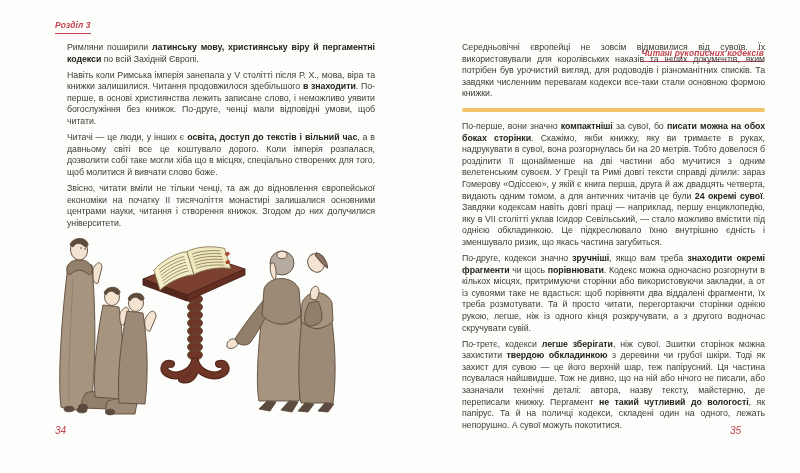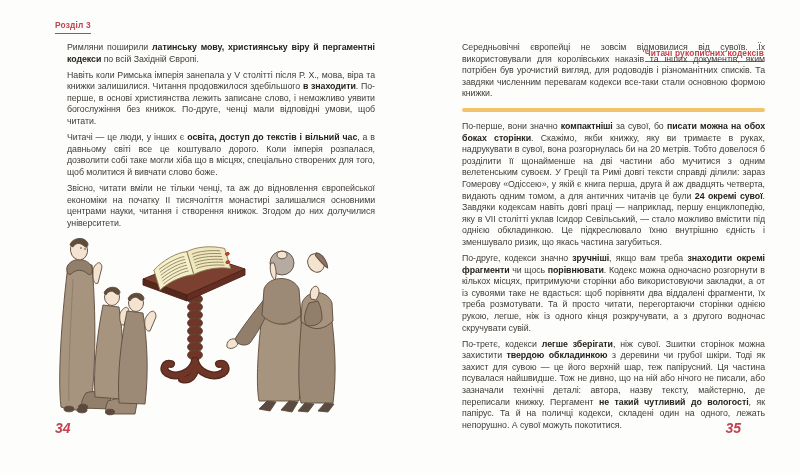--- a/index.html
+++ b/index.html
@@ -5,36 +5,36 @@
   :root { --red:#c2434e; --yellow:#f2c36b; --text:#403c38; }
   * { margin:0; padding:0; box-sizing:border-box; }
   html,body { width:800px; height:473px; background:#ffffff; overflow:hidden;
               font-family:"Liberation Sans", sans-serif; }
   .spread { position:relative; width:800px; height:473px; background:#fdfdfb; }
   .page { position:absolute; top:0; height:473px; width:400px; }
   .page.left { left:0; }
   .page.right { left:400px; }
 
   .running-head { position:absolute; top:20px; font-size:8.4px; line-height:10px;
-        font-weight:bold; color:var(--red);
+        font-style:italic; font-weight:bold; color:var(--red);
         padding-bottom:2.5px; border-bottom:1px solid var(--red); letter-spacing:0.15px; }
   .page.left  .running-head { left:55px; }
   .page.right .running-head { right:36px;margin-top:28px; }
 
   .textcol { position:absolute; top:42px; text-align:justify;
         font-size:8.8px; line-height:11.6px; color:var(--text); letter-spacing:-0.05px; }
   .page.left  .textcol { left:55px; width:308px;margin-left:12px; }
   .page.right .textcol { left:62px; width:303px; }
   .textcol p { margin-bottom:4.5px; }
   .textcol .b { font-weight:bold; color:#27231f; }
 
   .divider { height:4.5px; background:var(--yellow); border-radius:2.5px; margin:8px 0 8.5px 0; }
 
-  .folio { position:absolute; bottom:37px; font-size:14px; font-style:italic;
-        font-weight:bold; color:var(--red); }
+  .folio { position:absolute; bottom:37px; font-size:10px; font-style:italic;
+        font-weight:normal; color:var(--red); }
   .page.left  .folio { left:55px; }
   .page.right .folio { right:59px;text-align:center; }
 
   .illustration { position:absolute; left:53px; top:235px; }
 </style>
 </head>
 <body>
 
 <div class="spread">
 

